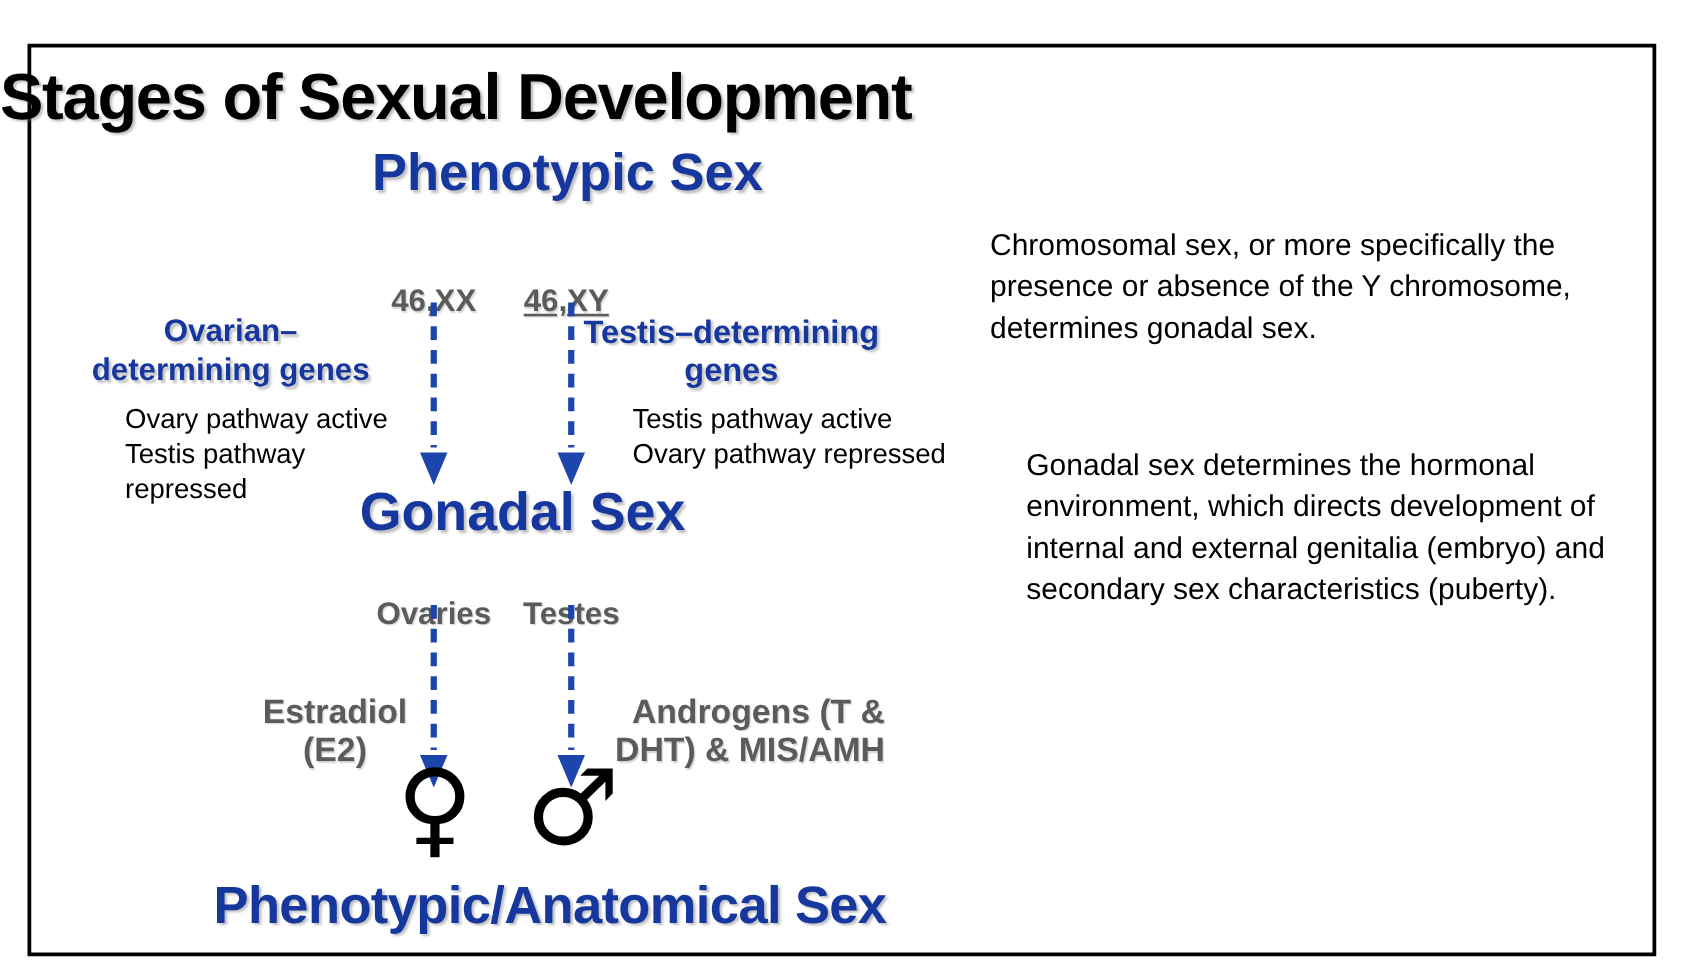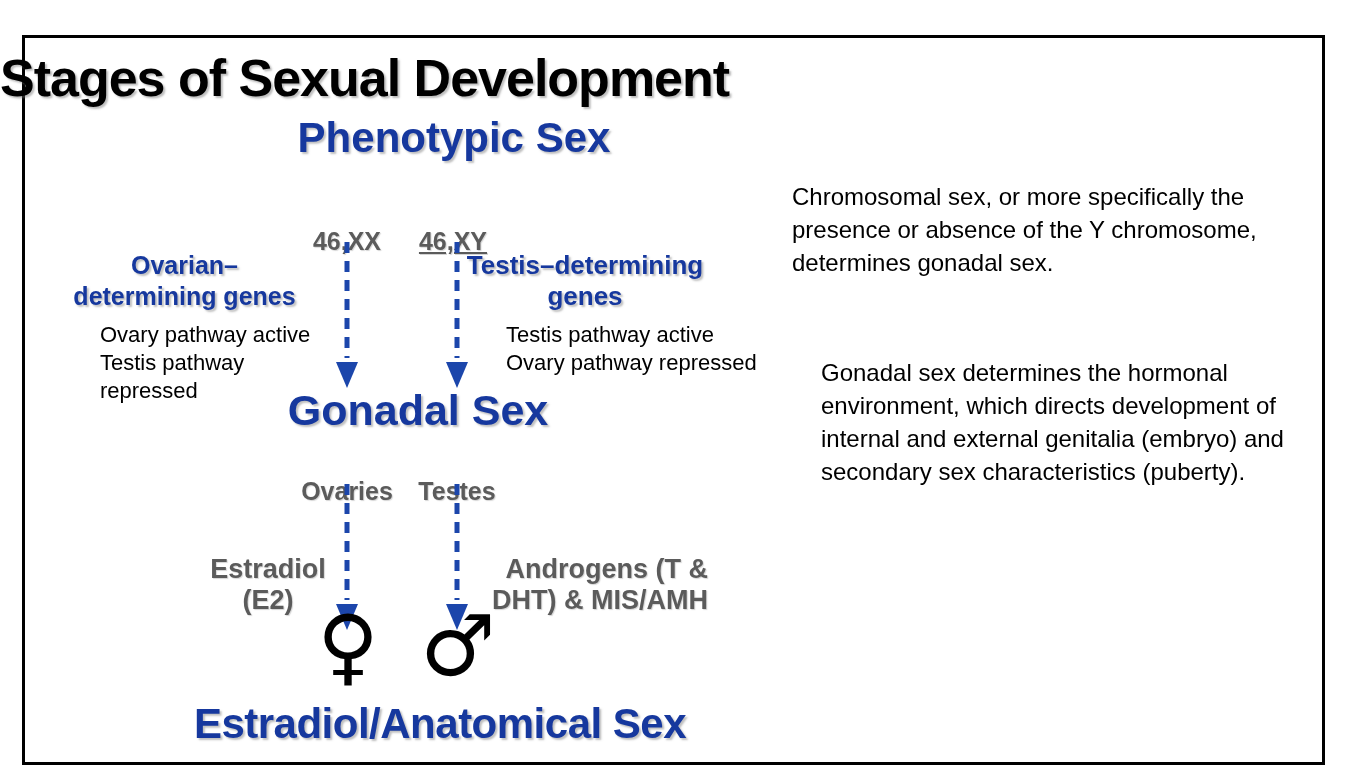--- a/index.html
+++ b/index.html
@@ -111,21 +111,21 @@
   </svg>
 
   <div class="abs gray-label hormone estradiol">Estradiol
 (E2)</div>
   <div class="abs gray-label hormone androgens">Androgens (T &amp;
 DHT) &amp; MIS/AMH</div>
 
   <div class="abs sym sym-f">♀</div>
   <div class="abs sym sym-m">♂</div>
 
-  <div class="abs blue-head h-phenotypic">Estradiol/Anatomical Sex</div>
+  <div class="abs blue-head h-phenotypic">Phenotypic/Anatomical Sex</div>
 
   <div class="abs para para1">Chromosomal sex, or more specifically the
 presence or absence of the Y chromosome,
 determines gonadal sex.</div>
   <div class="abs para para2">Gonadal sex determines the hormonal
 environment, which directs development of
 internal and external genitalia (embryo) and
 secondary sex characteristics (puberty).</div>
 </div>
 

